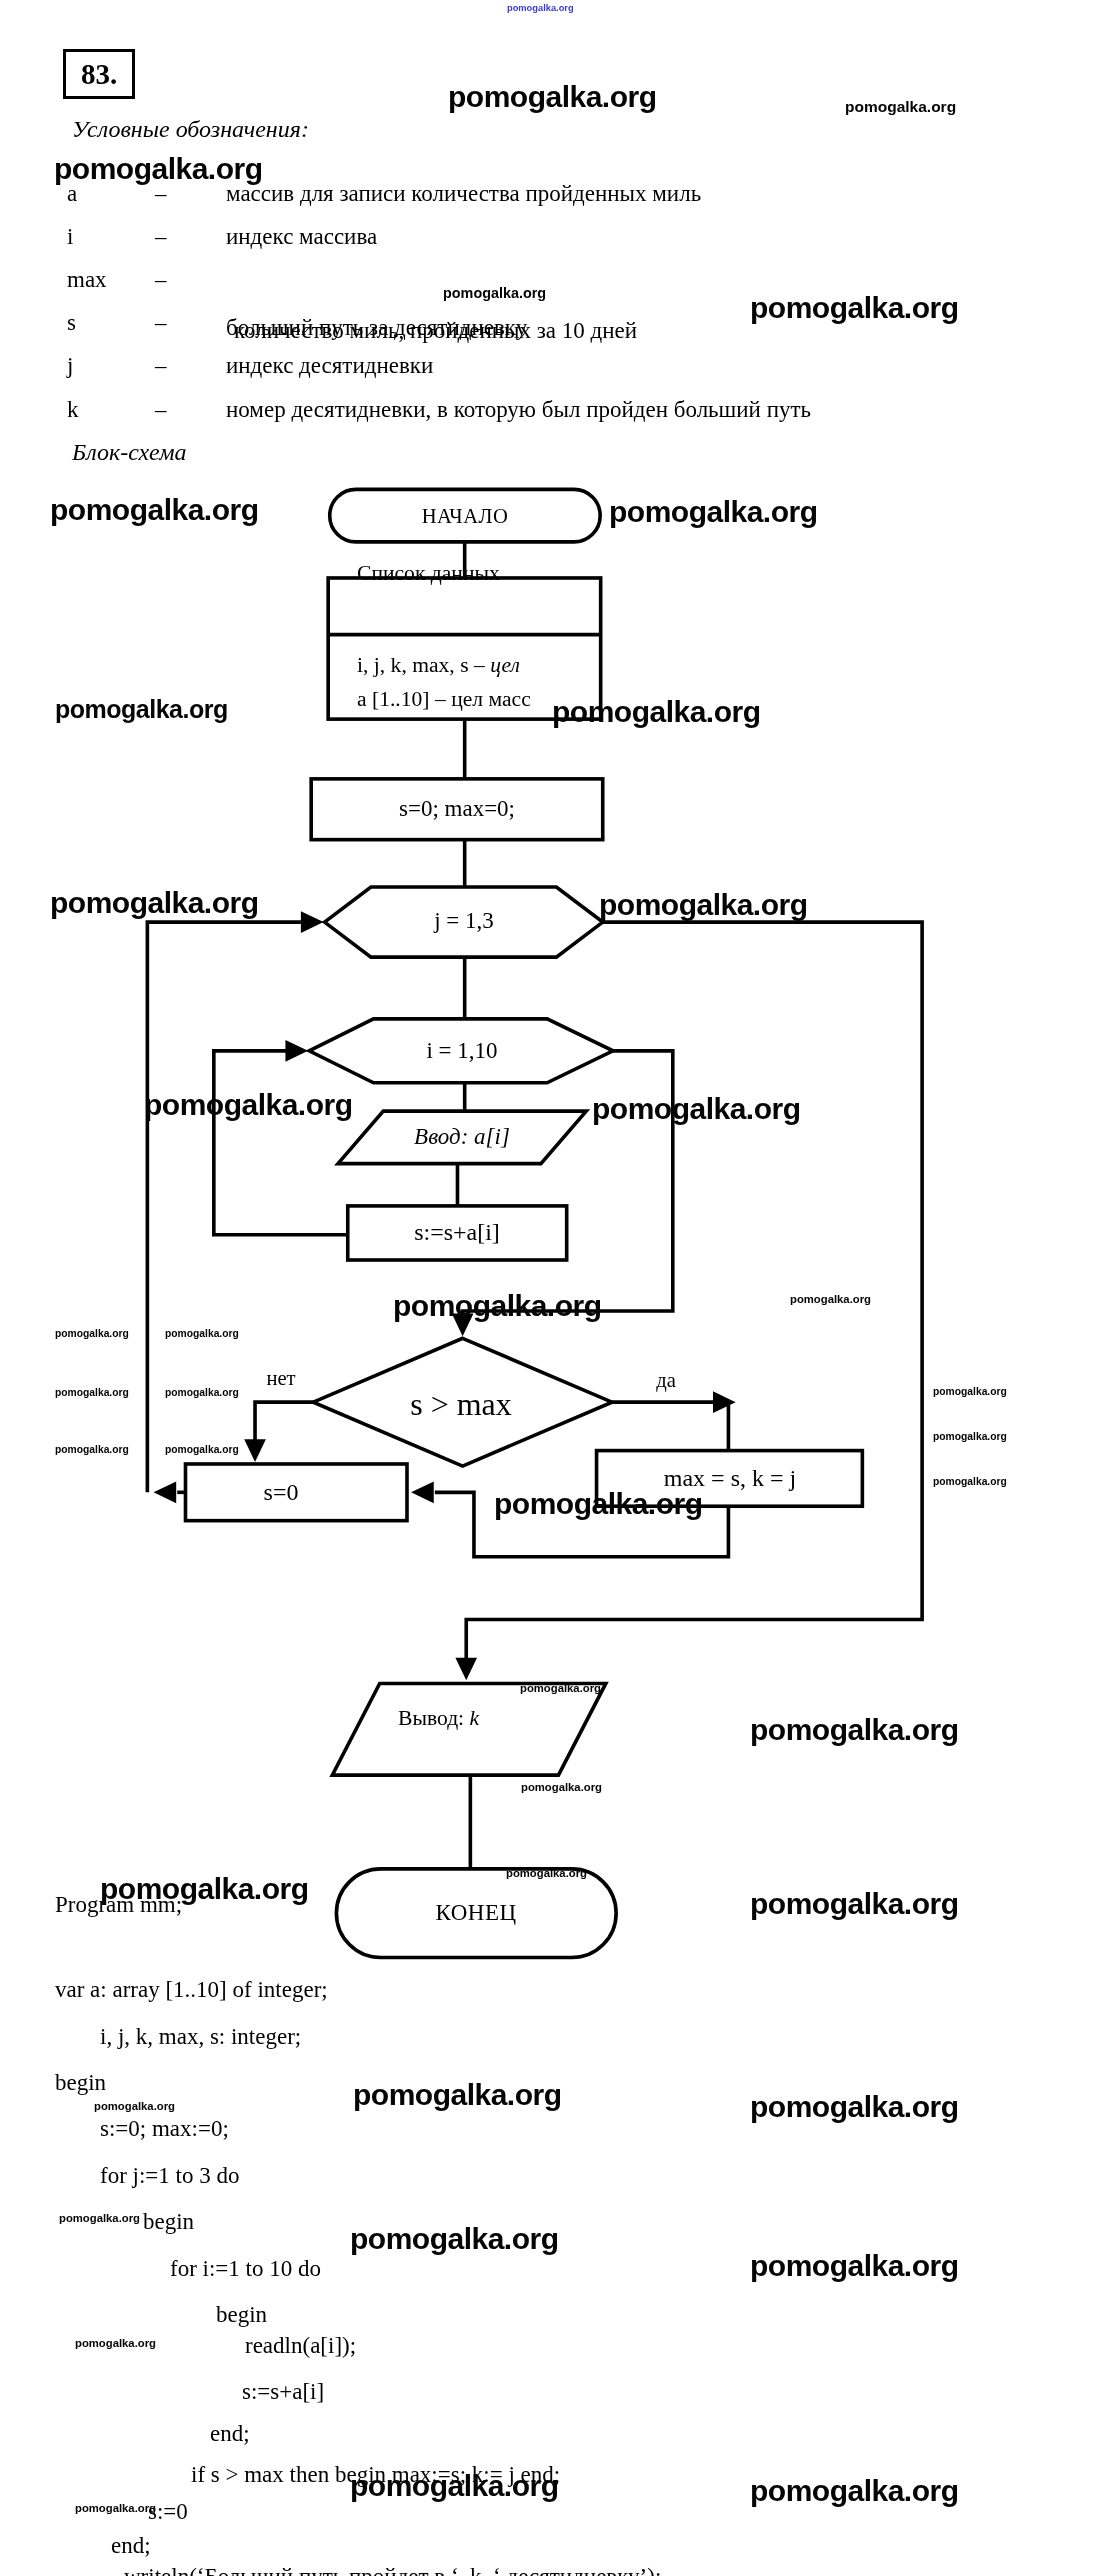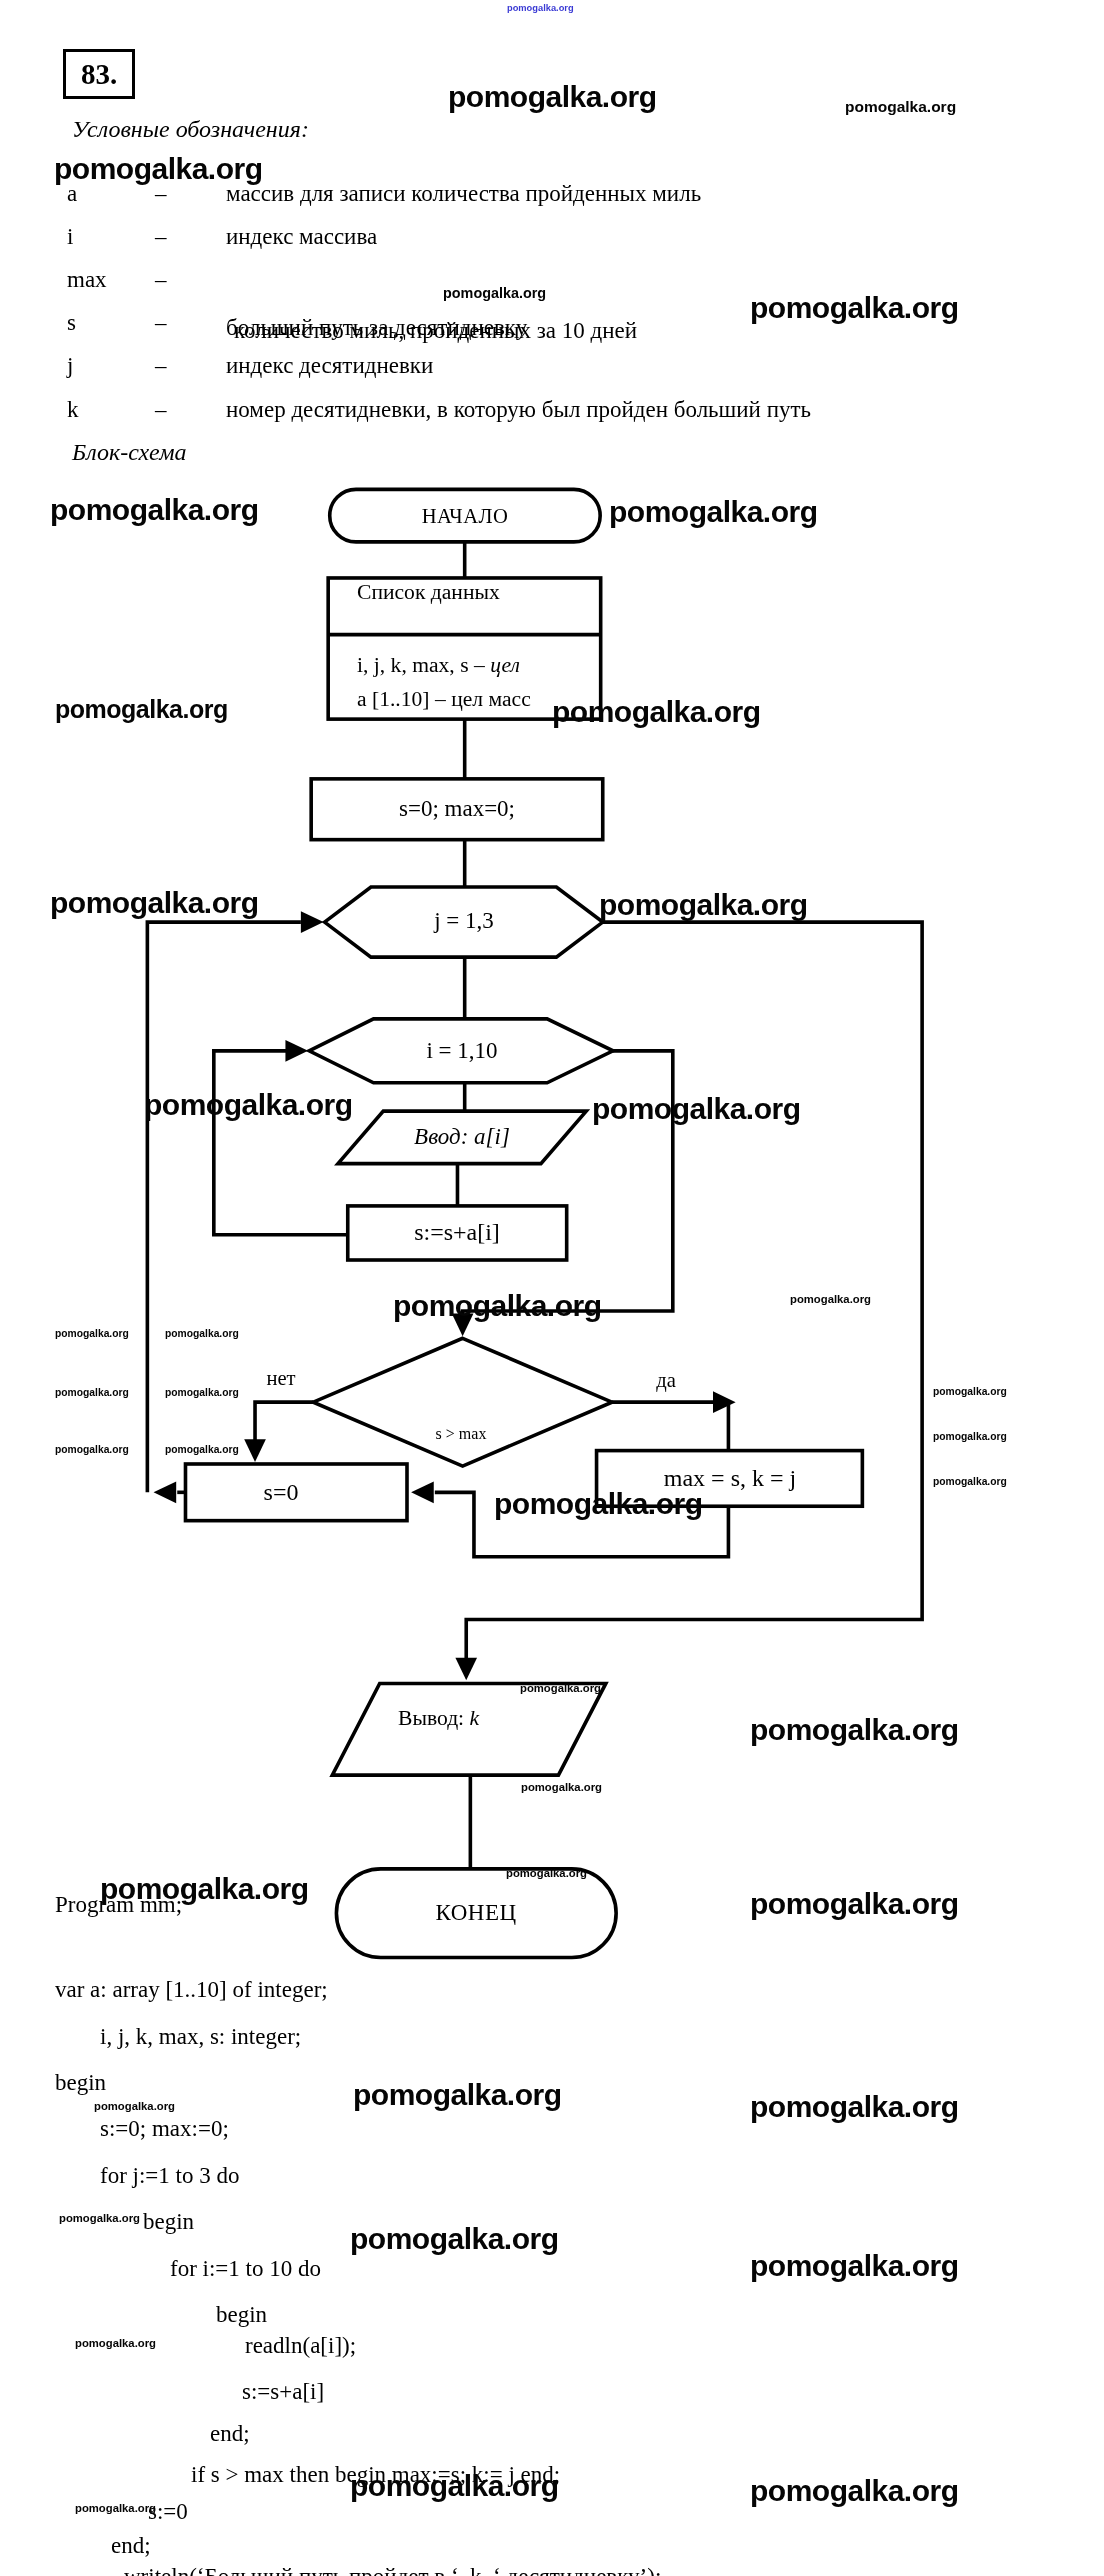--- a/index.html
+++ b/index.html
@@ -112,31 +112,31 @@
     <div class="abs" style="left:0;top:397px;">
       <span class="abs leg" style="left:67px;">k</span>
       <span class="abs leg" style="left:155px;">–</span>
       <span class="abs leg" style="left:226px;">номер десятидневки, в которую был пройден больший путь</span>
     </div>
   </div>
 
   <div class="abs doc" style="left:72px;top:439px;">Блок-схема</div>
 
   <div class="fcl" style="left:465px;top:516px;font-size:20.6px;letter-spacing:0.5px;">НАЧАЛО</div>
-  <div class="fcl-left" style="left:357px;top:592px;">Список данных</div>
+  <div class="fcl-left" style="left:357px;top:573px;">Список данных</div>
   <div class="fcl-left" style="left:357px;top:665px;">
     <span>i, j, k, max, s – </span><span class="it">цел</span>
   </div>
   <div class="fcl-left" style="left:357px;top:699px;">a [1..10]  – цел масс</div>
   <div class="fcl" style="left:457px;top:809px;">s=0; max=0;</div>
   <div class="fcl" style="left:464px;top:921px;">j = 1,3</div>
   <div class="fcl" style="left:462px;top:1051px;">i = 1,10</div>
   <div class="fcl it" style="left:462px;top:1137px;">Ввод: a[i]</div>
   <div class="fcl" style="left:457px;top:1232px;font-size:24px;">s:=s+a[i]</div>
-  <div class="fcl" style="left:461px;top:1404px;font-size:16px;margin-top:30px;">s &gt; max</div>
+  <div class="fcl" style="left:461px;top:1404px;font-size:32px;">s &gt; max</div>
   <div class="fcl small-lbl" style="left:281px;top:1378px;">нет</div>
   <div class="fcl small-lbl" style="left:666px;top:1380px;">да</div>
   <div class="fcl" style="left:730px;top:1478px;font-size:24px;">max = s, k = j</div>
   <div class="fcl" style="left:281px;top:1492px;font-size:24px;">s=0</div>
   <div class="fcl-left" style="left:398px;top:1718px;">
     <span>Вывод: </span><span class="it">k</span>
   </div>
   <div class="fcl" style="left:476px;top:1913px;letter-spacing:0.5px;">КОНЕЦ</div>
 
   <div>

